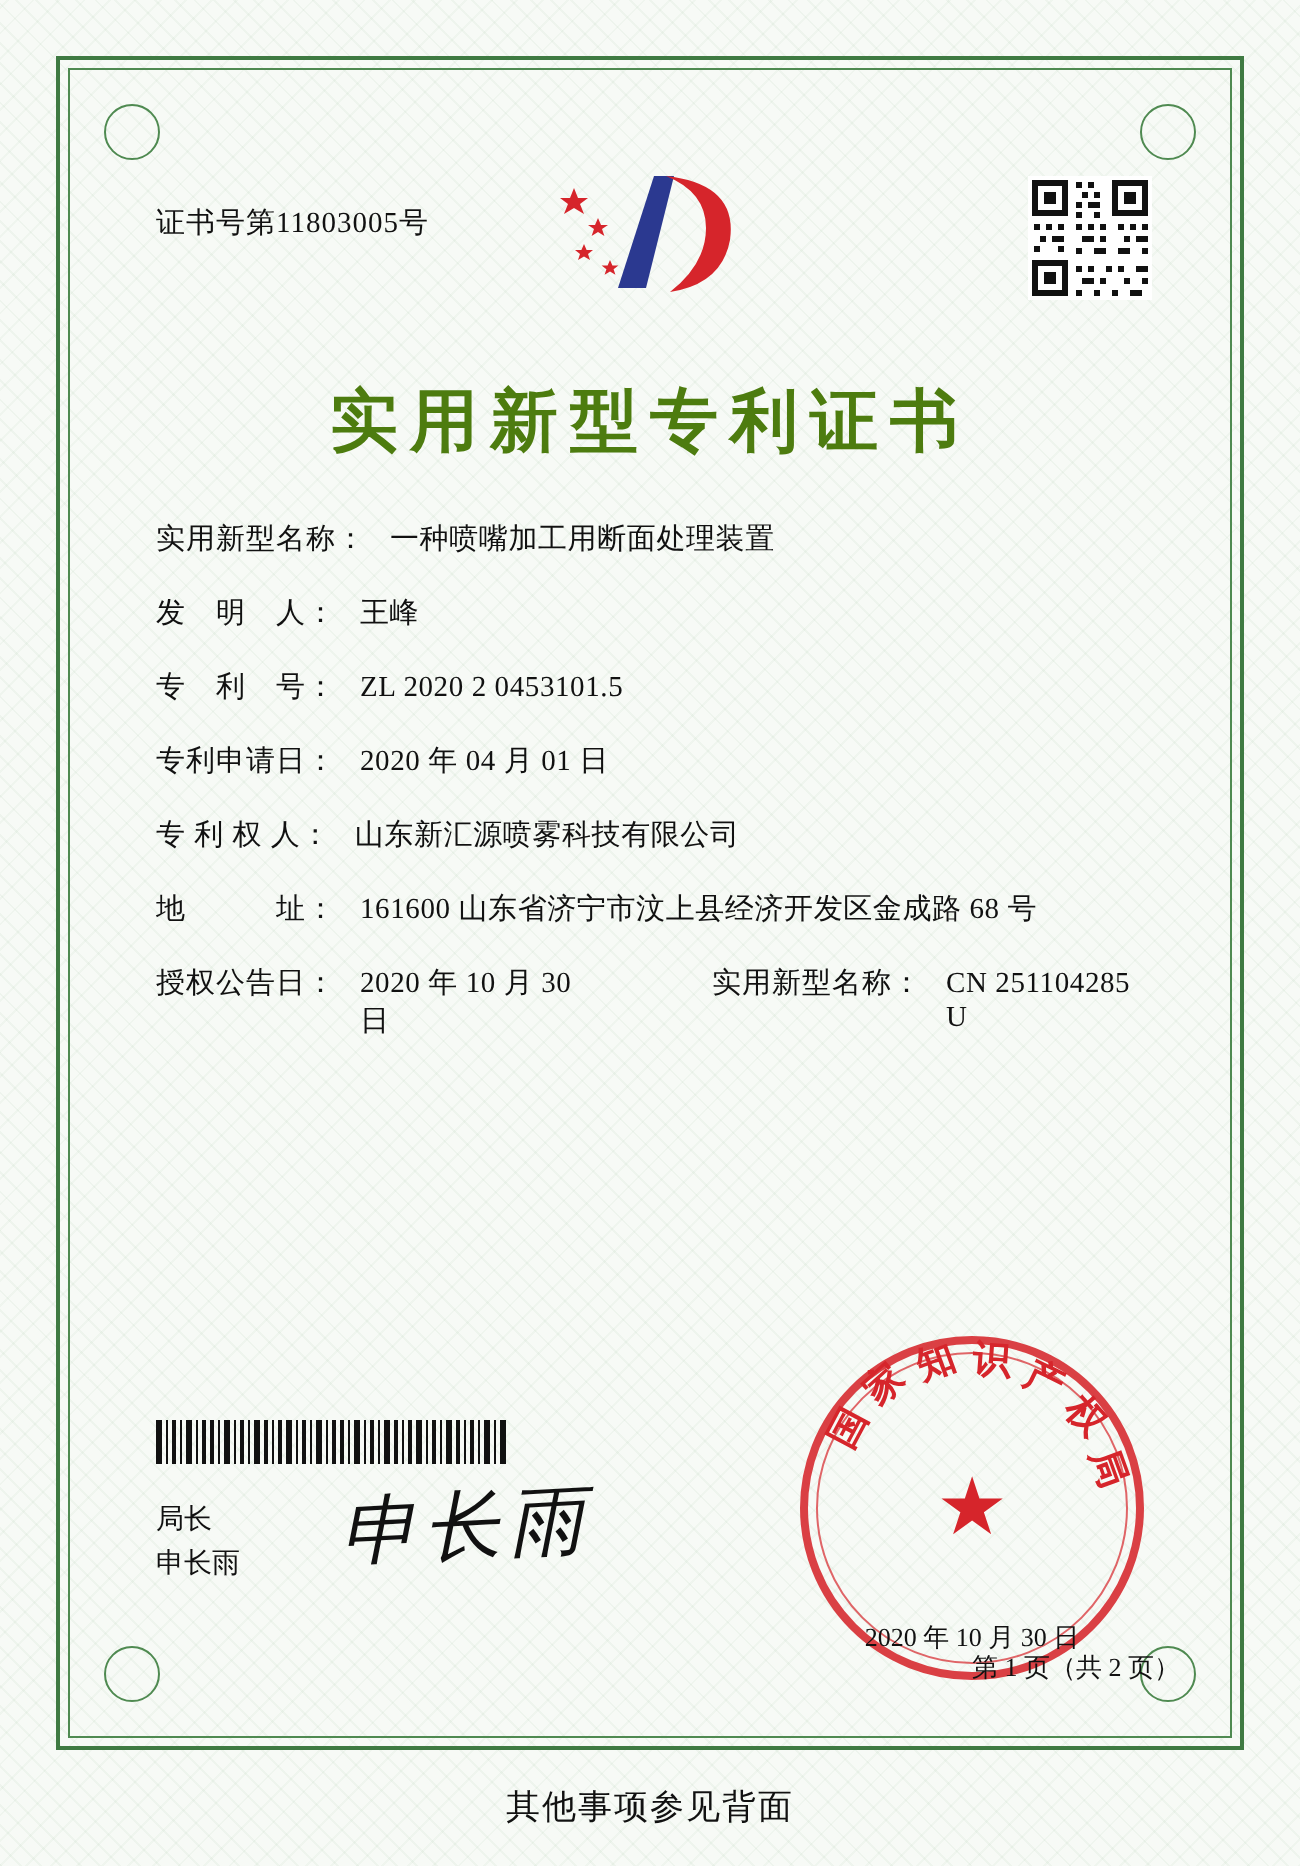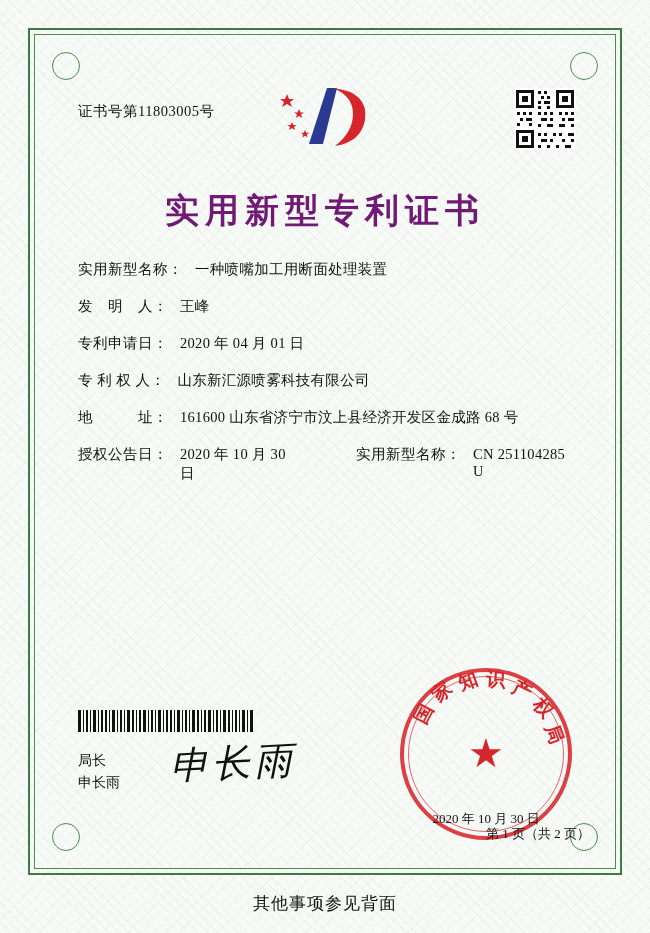--- a/index.html
+++ b/index.html
@@ -93,21 +93,21 @@
 
   .title {
     position: absolute;
     left: 0;
     right: 0;
     top: 128px;
     text-align: center;
     font-size: 34px;
     font-weight: bold;
     letter-spacing: 6px;
-    color: #701a75;
+    color: #4d7c0f;
     font-family: "DejaVu Serif", "Liberation Serif", serif;
   }
 
   .fields {
     position: absolute;
     left: 18px;
     right: 14px;
     top: 200px;
   }
   .field-row {
@@ -348,20 +348,24 @@
     <div class="fields">
       <div class="field-row">
         <span class="field-label">实用新型名称：</span>
         <span class="field-value">一种喷嘴加工用断面处理装置</span>
       </div>
       <div class="field-row">
         <span class="field-label">发　明　人：</span>
         <span class="field-value">王峰</span>
       </div>
       <div class="field-row">
+        <span class="field-label">专　利　号：</span>
+        <span class="field-value">ZL 2020 2 0453101.5</span>
+      </div>
+      <div class="field-row">
         <span class="field-label">专利申请日：</span>
         <span class="field-value">2020 年 04 月 01 日</span>
       </div>
       <div class="field-row">
         <span class="field-label">专 利 权 人：</span>
         <span class="field-value">山东新汇源喷雾科技有限公司</span>
       </div>
       <div class="field-row">
         <span class="field-label">地　　　址：</span>
         <span class="field-value">161600 山东省济宁市汶上县经济开发区金成路 68 号</span>

